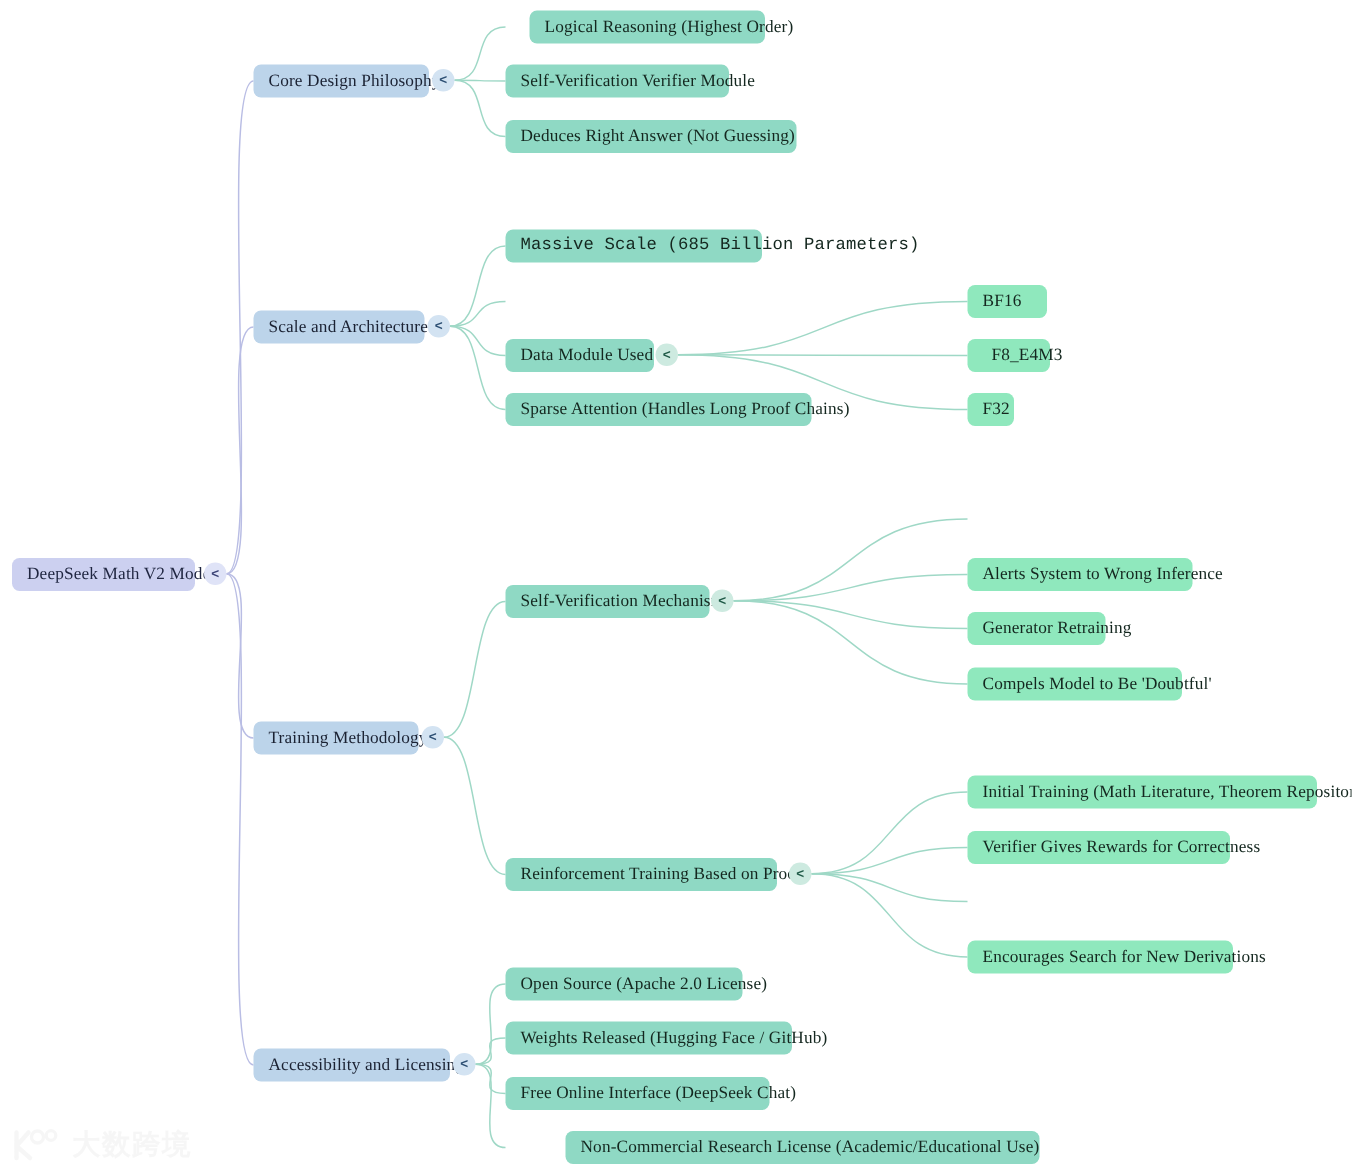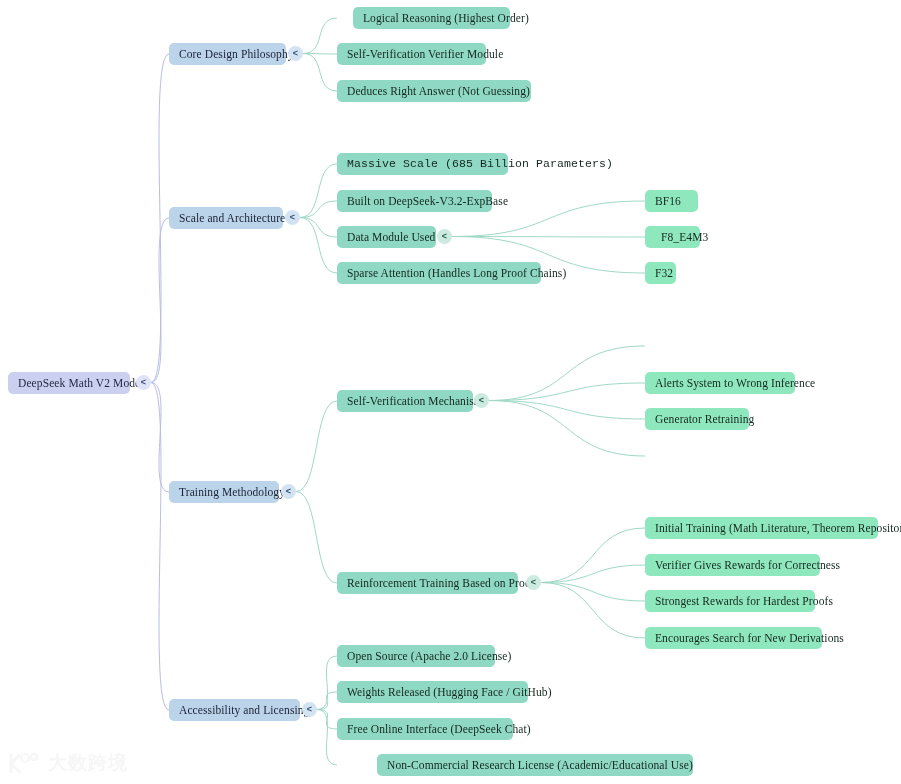--- a/index.html
+++ b/index.html
@@ -129,38 +129,37 @@
     <div class="node root" style="left: 8px; top: 372px; width: 122px; height: 22px;">DeepSeek Math V2 Model</div>
     <div class="toggle t-root" style="left: 136px; top: 375px;">&lt;</div>
     <div class="node lvl1" style="left: 169px; top: 43px; width: 117px; height: 22px;">Core Design Philosophy</div>
     <div class="toggle t-lvl1" style="left: 288px; top: 46px;">&lt;</div>
     <div class="node lvl2" style="left: 337px; top: 7px; width: 157px; height: 22px; margin-left: 16px;">Logical Reasoning (Highest Order)</div>
     <div class="node lvl2" style="left: 337px; top: 43px; width: 149px; height: 22px;">Self-Verification Verifier Module</div>
     <div class="node lvl2" style="left: 337px; top: 80px; width: 194px; height: 22px;">Deduces Right Answer (Not Guessing)</div>
     <div class="node lvl1" style="left: 169px; top: 207px; width: 114px; height: 22px;">Scale and Architecture</div>
     <div class="toggle t-lvl1" style="left: 285px; top: 210px;">&lt;</div>
     <div class="node lvl2" style="left: 337px; top: 153px; width: 171px; height: 22px; font-family: Liberation Mono, monospace;">Massive Scale (685 Billion Parameters)</div>
-    <div class="node lvl2" style="left: 337px; top: 190px; width: 155px; height: 22px;">Built on DeepSeek-V3.2-ExpBase</div>
     <div class="node lvl2" style="left: 337px; top: 226px; width: 99px; height: 22px;">Data Module Used</div>
     <div class="toggle t-lvl2" style="left: 437px; top: 229px;">&lt;</div>
     <div class="node lvl3" style="left: 645px; top: 190px; width: 53px; height: 22px;">BF16</div>
     <div class="node lvl3" style="left: 645px; top: 226px; width: 55px; height: 22px; padding-left: 16px;">F8_E4M3</div>
     <div class="node lvl3" style="left: 645px; top: 262px; width: 31px; height: 22px;">F32</div>
     <div class="node lvl2" style="left: 337px; top: 262px; width: 204px; height: 22px;">Sparse Attention (Handles Long Proof Chains)</div>
     <div class="node lvl1" style="left: 169px; top: 481px; width: 110px; height: 22px;">Training Methodology</div>
     <div class="toggle t-lvl1" style="left: 281px; top: 484px;">&lt;</div>
     <div class="node lvl2" style="left: 337px; top: 390px; width: 136px; height: 22px;">Self-Verification Mechanism</div>
     <div class="toggle t-lvl2" style="left: 474px; top: 393px;">&lt;</div>
     <div class="node lvl3" style="left: 645px; top: 372px; width: 150px; height: 22px;">Alerts System to Wrong Inference</div>
-    <div class="node lvl3" style="left: 645px; top: 408px; width: 104px; height: 22px;">Generator Retraining</div>
+    <div class="node lvl3" style="left: 645px; top: 408px; width: 92px; height: 22px;">Generator Retraining</div>
+    <div class="node lvl3" style="left: 645px; top: 445px; width: 143px; height: 22px;">Compels Model to Be 'Doubtful'</div>
     <div class="node lvl2" style="left: 337px; top: 572px; width: 181px; height: 22px;">Reinforcement Training Based on Proofs</div>
     <div class="toggle t-lvl2" style="left: 526px; top: 575px;">&lt;</div>
     <div class="node lvl3" style="left: 645px; top: 517px; width: 233px; height: 22px;">Initial Training (Math Literature, Theorem Repositories)</div>
     <div class="node lvl3" style="left: 645px; top: 554px; width: 175px; height: 22px;">Verifier Gives Rewards for Correctness</div>
-    <div class="node lvl3" style="left: 645px; top: 590px; width: 170px; height: 22px;">Strongest Rewards for Hardest Proofs</div>
     <div class="node lvl3" style="left: 645px; top: 627px; width: 177px; height: 22px;">Encourages Search for New Derivations</div>
     <div class="node lvl1" style="left: 169px; top: 699px; width: 131px; height: 22px;">Accessibility and Licensing</div>
     <div class="toggle t-lvl1" style="left: 302px; top: 702px;">&lt;</div>
     <div class="node lvl2" style="left: 337px; top: 645px; width: 158px; height: 22px;">Open Source (Apache 2.0 License)</div>
     <div class="node lvl2" style="left: 337px; top: 681px; width: 191px; height: 22px;">Weights Released (Hugging Face / GitHub)</div>
     <div class="node lvl2" style="left: 337px; top: 718px; width: 176px; height: 22px;">Free Online Interface (DeepSeek Chat)</div>
     <div class="node lvl2" style="left: 337px; top: 754px; width: 316px; height: 22px; margin-left: 40px;">Non-Commercial Research License (Academic/Educational Use)</div>
   </div>
 
 <div class="watermark">

